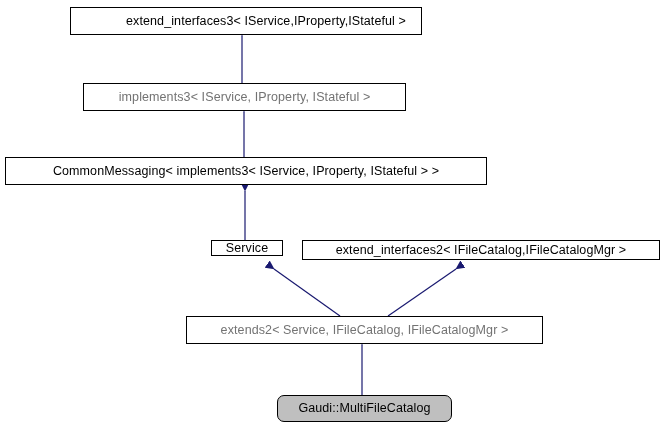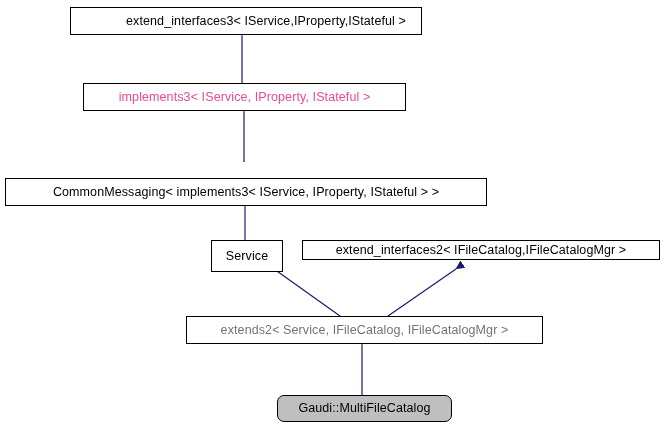--- a/index.html
+++ b/index.html
@@ -64,27 +64,27 @@
         <line x1="340" y1="316" x2="274" y2="269" stroke="#191970" stroke-width="1.2" marker-end="url(#uml-arrow)"></line>
         <line x1="388" y1="316" x2="456" y2="269" stroke="#191970" stroke-width="1.2" marker-end="url(#uml-arrow)"></line>
         <line x1="362" y1="395" x2="362" y2="345" stroke="#191970" stroke-width="1.2" marker-end="url(#uml-arrow)"></line>
       </g>
   </svg>
 
   <div id="nodes-layer">
       <div class="uml-node" style="left: 70px; top: 7px; width: 352px; height: 28px; border-color: rgb(0, 0, 0); background: rgb(255, 255, 255); color: rgb(0, 0, 0); padding-left: 40px;">
         <span class="uml-node-label">extend_interfaces3&lt; IService,IProperty,IStateful &gt;</span>
       </div>
-      <div class="uml-node" style="left: 83px; top: 83px; width: 323px; height: 28px; border-color: rgb(0, 0, 0); background: rgb(255, 255, 255); color: #ec4899;">
+      <div class="uml-node" style="left: 83px; top: 83px; width: 323px; height: 28px; border-color: rgb(0, 0, 0); background: rgb(255, 255, 255); color: #737373;">
         <span class="uml-node-label">implements3&lt; IService, IProperty, IStateful &gt;</span>
       </div>
-      <div class="uml-node" style="left: 5px; top: 178px; width: 482px; height: 28px; border-color: rgb(0, 0, 0); background: rgb(255, 255, 255); color: rgb(0, 0, 0);">
+      <div class="uml-node" style="left: 5px; top: 157px; width: 482px; height: 28px; border-color: rgb(0, 0, 0); background: rgb(255, 255, 255); color: rgb(0, 0, 0);">
         <span class="uml-node-label">CommonMessaging&lt; implements3&lt; IService, IProperty, IStateful &gt; &gt;</span>
       </div>
-      <div class="uml-node" style="left: 211px; top: 240px; width: 72px; height: 32px; border-color: rgb(0, 0, 0); background: rgb(255, 255, 255); color: rgb(0, 0, 0);">
+      <div class="uml-node" style="left: 211px; top: 240px; width: 72px; height: 16px; border-color: rgb(0, 0, 0); background: rgb(255, 255, 255); color: rgb(0, 0, 0);">
         <span class="uml-node-label">Service</span>
       </div>
       <div class="uml-node" style="left: 302px; top: 240px; width: 358px; height: 20px; border-color: rgb(0, 0, 0); background: rgb(255, 255, 255); color: rgb(0, 0, 0);">
         <span class="uml-node-label">extend_interfaces2&lt; IFileCatalog,IFileCatalogMgr &gt;</span>
       </div>
       <div class="uml-node" style="left: 186px; top: 316px; width: 357px; height: 28px; border-color: rgb(0, 0, 0); background: rgb(255, 255, 255); color: #737373;">
         <span class="uml-node-label">extends2&lt; Service, IFileCatalog, IFileCatalogMgr &gt;</span>
       </div>
       <div class="uml-node highlight" style="left: 277px; top: 395px; width: 175px; height: 27px; border-color: rgb(0, 0, 0); background: rgb(191, 191, 191); color: rgb(0, 0, 0); border-radius: 7px;">
         <span class="uml-node-label">Gaudi::MultiFileCatalog</span>

